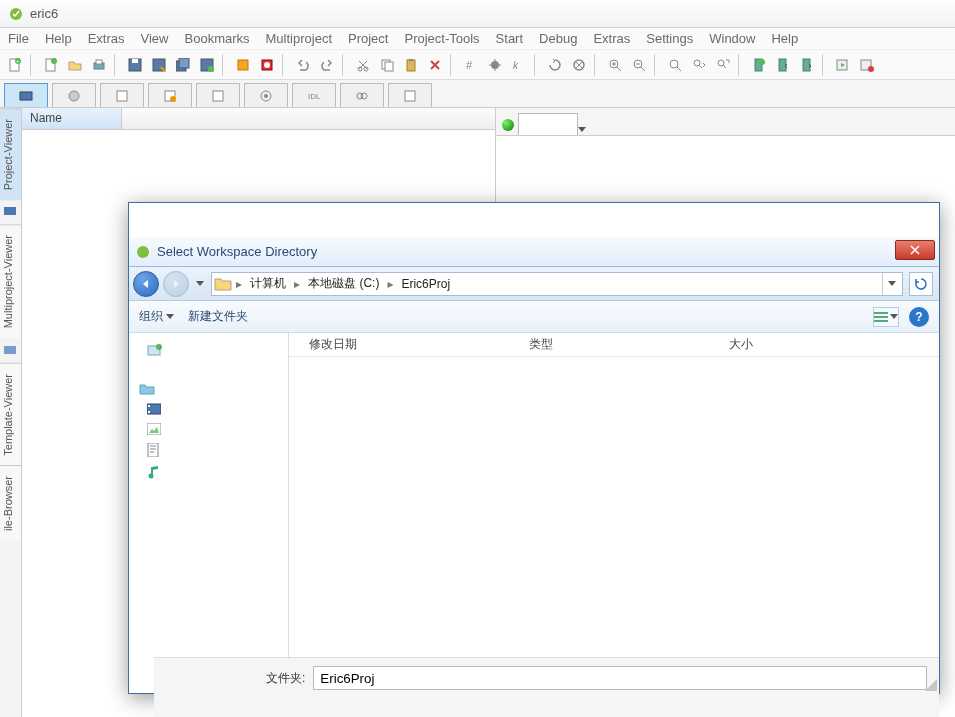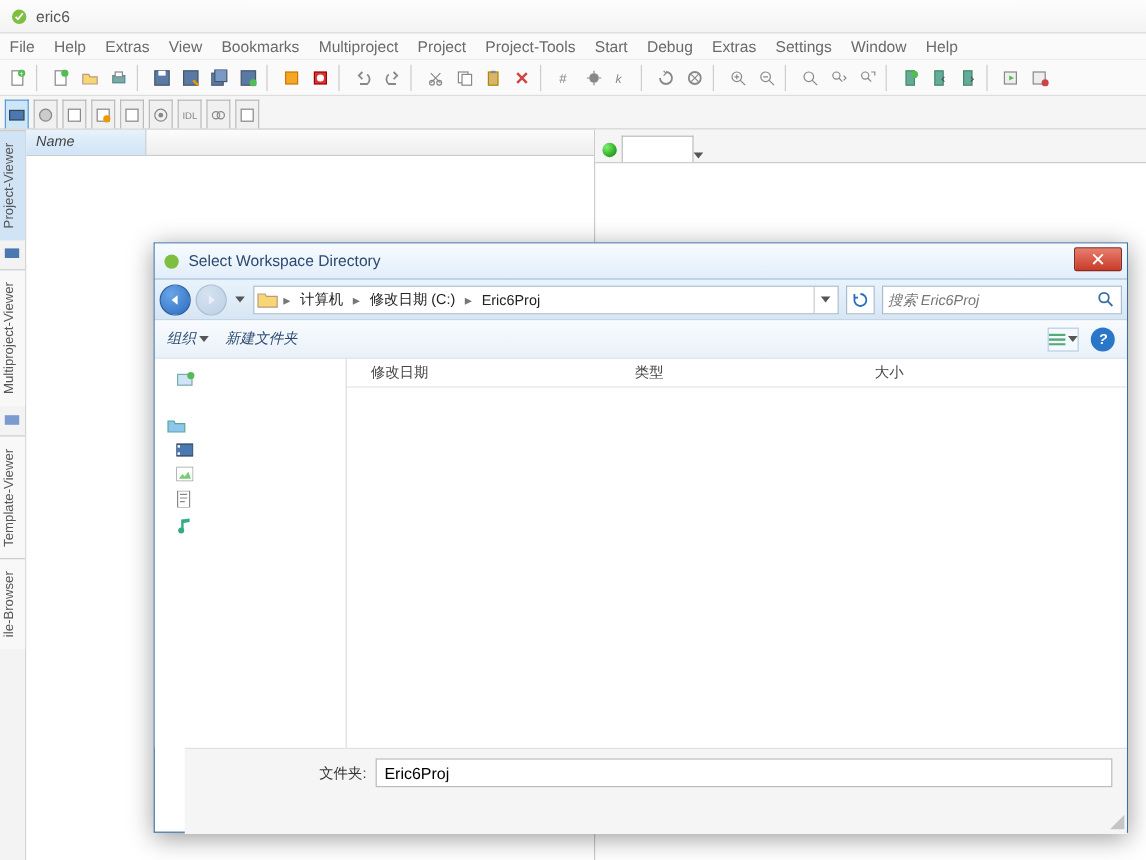--- a/index.html
+++ b/index.html
@@ -11,63 +11,63 @@
 .titlebar .title { color: #555; font-size: 13px; }
 
 .menubar { height: 22px; background: #fafafa; display: flex; align-items: center; padding: 0 8px; gap: 16px; color: #6a6a6a; font-size: 13px; border-bottom: 1px solid #eee; }
 .menubar span { cursor: default; }
 
 .toolbar { height: 30px; background: #fafafa; border-bottom: 1px solid #ddd; display: flex; align-items: center; padding: 0 4px; gap: 2px; }
 .tb-sep { width: 6px; height: 22px; border-left: 1px solid #ccc; margin: 0 2px; }
 .tb-btn { width: 22px; height: 22px; display: flex; align-items: center; justify-content: center; border: 1px solid transparent; }
 
 .tabstrip { height: 28px; background: #f5f5f5; border-bottom: 1px solid #ccc; display: flex; align-items: flex-end; padding-left: 4px; position: relative; gap: 4px; }
-.tool-tab { width: 20px; height: 24px; border: 1px solid #bbb; border-bottom: none; background: #f0f0f0; display:flex; align-items:center; justify-content:center;text-align:center; }
+.tool-tab { width: 44px; height: 24px; border: 1px solid #bbb; border-bottom: none; background: #f0f0f0; display:flex; align-items:center; justify-content:center;text-align:center; }
 .tool-tab.active { background: #cde6f7; border-color: #5b9bd5; }
 
 .workspace { display: flex; height: calc(717px - 28px - 22px - 30px - 28px); }
 .left-rail { width: 22px; background: #f3f3f3; border-right: 1px solid #ccc; display: flex; flex-direction: column; align-items: center; }
 .rail-tab { writing-mode: vertical-rl; transform: rotate(180deg); font-size: 11px; color: #555; padding: 10px 2px; border-bottom: 1px solid #ccc; background:#f8f8f8; width:100%; text-align:center;}
 .rail-tab.active { background: #d0e4f5; }
 .rail-icon { width:16px;height:16px; margin:4px 0; }
 
 .main-panel { flex:1; display:flex; flex-direction:column; }
-.tree-hdr { display:flex; height:22px; border-bottom:1px solid #ccc; background:linear-gradient(#fcfcfc,#eee);font-style:italic; }
+.tree-hdr { display:flex; height:22px; border-bottom:1px solid #ccc; background:linear-gradient(#fcfcfc,#eee); }
 .tree-hdr div { padding:3px 8px; border-right:1px solid #ccc; color:#444; }
 .tree-body { flex:1; background:#fff; }
 
 .right-panel { width:460px; border-left:1px solid #ccc; background:#fff; }
 .right-tabstrip { height:28px; background:#f5f5f5; border-bottom:1px solid #ccc; display:flex; align-items:flex-end; padding-left:4px; position:relative;}
 .doc-tab-empty { width: 60px; height: 22px; border:1px solid #bbb; border-bottom:none; background:#fff; display:flex; align-items:center; padding:0 4px; gap:4px;}
 .green-ball { width:12px;height:12px; border-radius:50%; background: radial-gradient(circle at 30% 30%, #7bf26b, #0a7d00); }
 
 
 .dialog { position:absolute; left:128px; top:202px; width:812px; height:492px; background:#fff; border:1px solid #3a6ea5; box-shadow: 0 4px 20px rgba(0,0,0,0.4); }
-.dlg-title { height:30px; background: linear-gradient(#f7fbff,#e2eefb); border-bottom:1px solid #9db9d9; display:flex; align-items:center; padding:0 6px; position:relative;}
+.dlg-title { height:30px; background: linear-gradient(#f7fbff,#e2eefb); border-bottom:1px solid #9db9d9; display:flex; align-items:center; padding:0 6px; position:relative;margin-top:34px;}
 .dlg-title .t-icon { width:16px; height:16px; margin-right:6px; }
 .dlg-title .t-text { color:#2b4a6f; font-size:13px; }
 .dlg-close { position:absolute; right:4px; top:3px; width:40px; height:20px; background:linear-gradient(#e97e6e,#c83b2a); border:1px solid #8a2a1f; border-radius:2px; display:flex; align-items:center; justify-content:center; color:#fff; font-weight:bold; font-size:11px;}
 
 .dlg-nav { height:34px; background: linear-gradient(#eaf3fb,#d7e6f4); border-bottom:1px solid #b8cde2; display:flex; align-items:center; padding:0 4px; gap:4px; }
 .nav-btn-round { width:26px; height:26px; border-radius:50%; background: radial-gradient(circle at 35% 30%, #6aa5e8, #2a6cc0); border:1px solid #2a5a9a; display:flex; align-items:center; justify-content:center; }
 .nav-btn-round.disabled { background: radial-gradient(circle at 35% 30%, #d5e2f0, #bcd0e4); border-color:#a8bdd2; }
 .nav-btn-round svg { fill:#fff; }
 .nav-split-drop { width:14px; height:20px; display:flex; align-items:center; justify-content:center; }
 .bc-bar { flex:1; height:24px; background:#fff; border:1px solid #a8bdd2; display:flex; align-items:center; padding:0 2px; gap:2px;}
 .bc-bar .folder-ic { width:18px; height:16px; }
 .bc-sep { color:#777; padding:0 2px; }
 .bc-item { padding:2px 4px; color:#222; }
 .bc-end { margin-left:auto; display:flex; align-items:center; }
 .bc-end .drop { width:18px; height:22px; border-left:1px solid #ccc; display:flex; align-items:center; justify-content:center; }
 .refresh-btn { width:24px; height:24px; border:1px solid #a8bdd2; background:#fff; display:flex; align-items:center; justify-content:center; margin:0 2px;}
 .search-box { width:200px; height:24px; border:1px solid #a8bdd2; background:#fff; display:flex; align-items:center; padding:0 4px; }
 .search-box input { border:none; outline:none; flex:1; font-style:italic; color:#888; font-size:12px;}
 .search-ic { width:16px; height:16px; color:#3a6ea5;}
 
-.dlg-toolbar { height:32px; background:linear-gradient(#f8fbfe,#e9f1f9); border-bottom:1px solid #cddceb; display:flex; align-items:center; padding:0 10px; gap:14px;font-style:italic; }
+.dlg-toolbar { height:32px; background:linear-gradient(#f8fbfe,#e9f1f9); border-bottom:1px solid #cddceb; display:flex; align-items:center; padding:0 10px; gap:14px; }
 .dlg-toolbar .tool-link { color:#2b4a6f; display:flex; align-items:center; gap:3px;}
 .dlg-toolbar .right-tools { margin-left:auto; display:flex; align-items:center; gap:10px;}
 .view-btn { width:26px; height:20px; border:1px solid #b8cde2; background:#f4f9fe; display:flex; align-items:center; justify-content:center;}
 .help-btn { width:20px; height:20px; border-radius:50%; background:#2a77c9; color:#fff; display:flex; align-items:center; justify-content:center; font-weight:bold; font-size:12px;}
 
 .dlg-body { display:flex; height:calc(492px - 30px - 34px - 32px - 72px); }
 .dlg-side { width:160px; background:#fff; border-right:1px solid #ddd; overflow:hidden; padding:6px 0; position:relative;}
 .side-item { padding:4px 8px 4px 18px; color:#222; display:flex; align-items:center; gap:5px;}
 .side-group { padding:6px 8px 4px 10px; font-size:12px; color:#222; display:flex; align-items:center; gap:5px;}
 
@@ -429,41 +429,34 @@
     <div class="nav-split-drop">
         <span class="tri-down"></span>
       </div>
     <div class="bc-bar">
       <span class="folder-ic"><svg width="18" height="16">
             <path d="M1 3h6l1 2h9v9H1z" fill="#f7d674" stroke="#b98"></path>
           </svg></span>
       <span class="bc-sep">▸</span>
       <span class="bc-item">计算机</span>
       <span class="bc-sep">▸</span>
-      <span class="bc-item">修改日期 (C:)</span>
+      <span class="bc-item">本地磁盘 (C:)</span>
       <span class="bc-sep">▸</span>
       <span class="bc-item">Eric6Proj</span>
       <div class="bc-end">
         <div class="drop">
             <span class="tri-down"></span>
           </div>
       </div>
     </div>
     <div class="refresh-btn">
       <svg width="14" height="14">
           <path d="M7 2a5 5 0 1 1-4.5 2.8" fill="none" stroke="#2a6cc0" stroke-width="1.5"></path>
           <path d="M2 2v3h3" fill="none" stroke="#2a6cc0" stroke-width="1.5"></path>
         </svg>
-    </div>
-    <div class="search-box">
-      <input placeholder="搜索 Eric6Proj" style="">
-      <span class="search-ic"><svg width="14" height="14">
-            <circle cx="6" cy="6" r="4" fill="none" stroke="#3a6ea5" stroke-width="1.5"></circle>
-            <path d="M9 9l4 4" stroke="#3a6ea5" stroke-width="1.5"></path>
-          </svg></span>
     </div>
   </div>
 
   <div class="dlg-toolbar">
     <span class="tool-link">
         <span>组织</span> 
         <span class="tri-down"></span>
       </span>
     <span class="tool-link">新建文件夹</span>
     <div class="right-tools">

